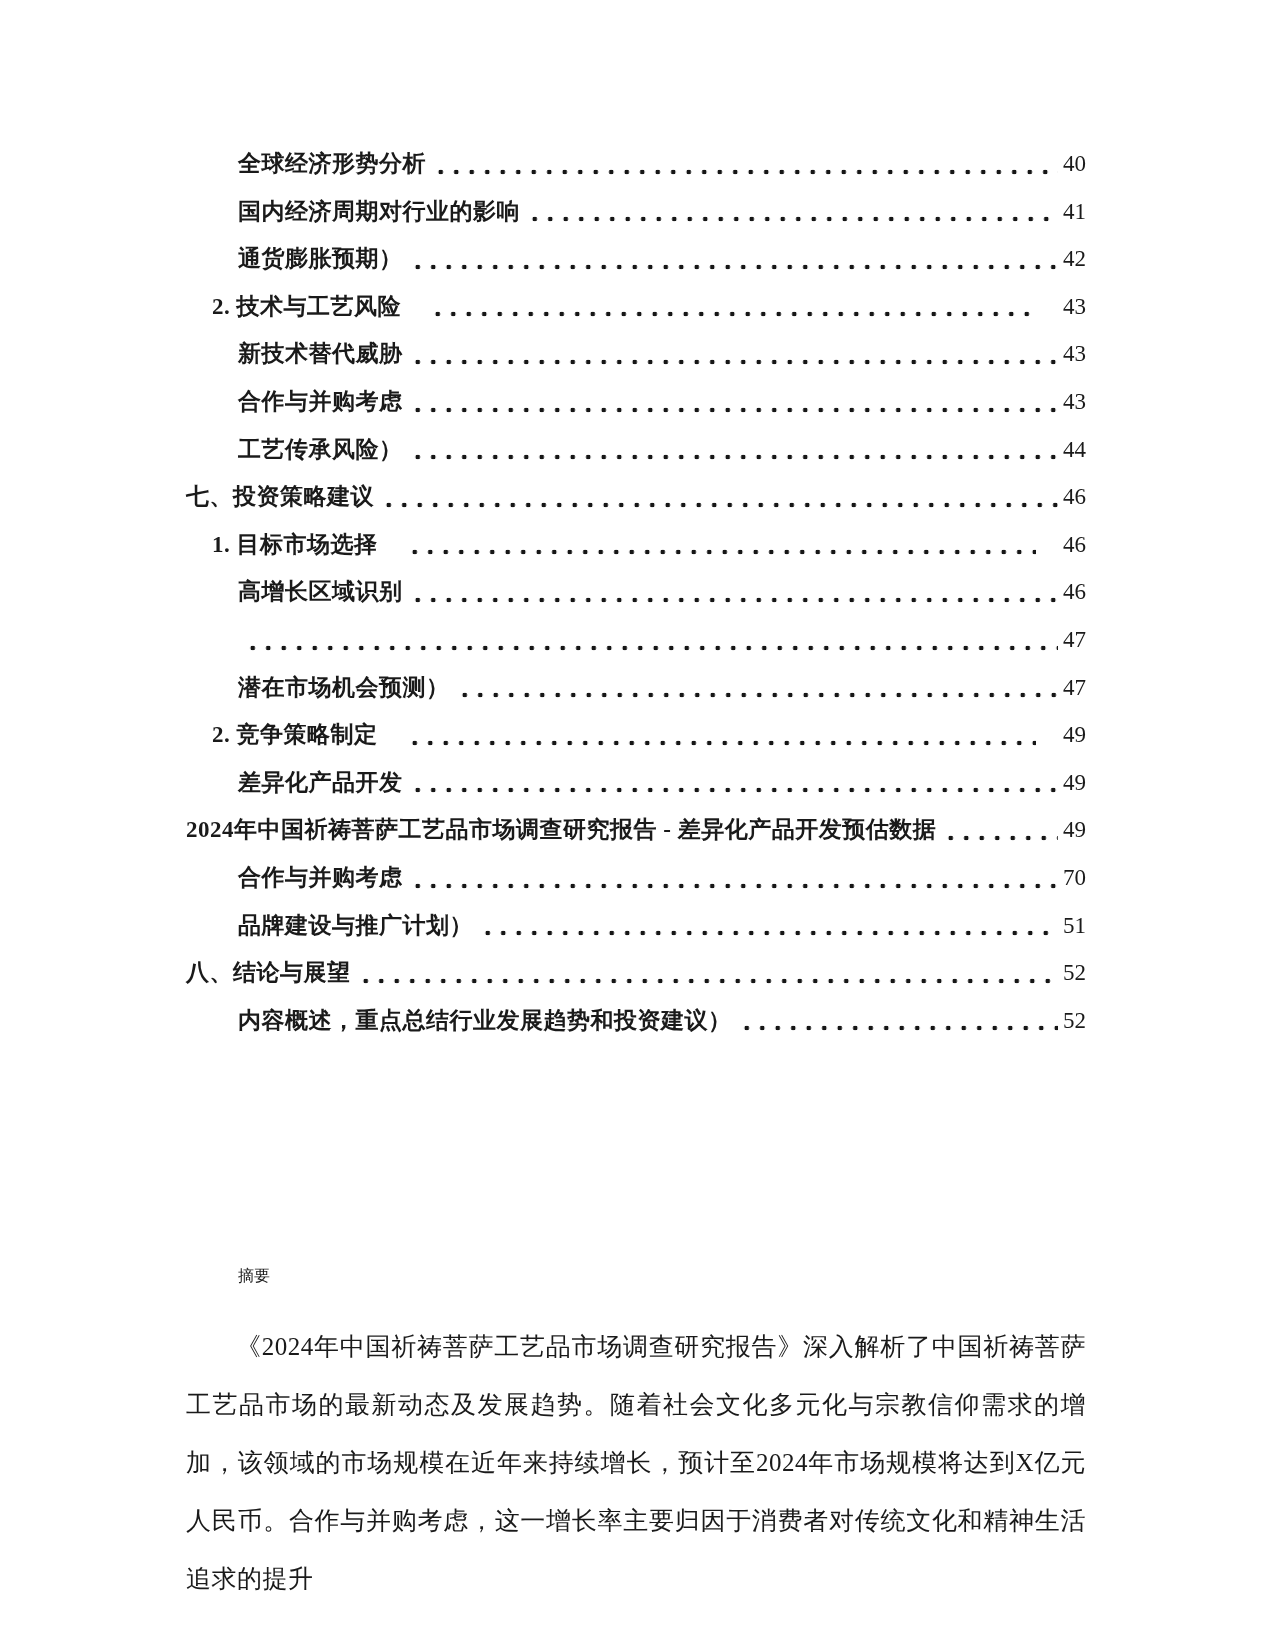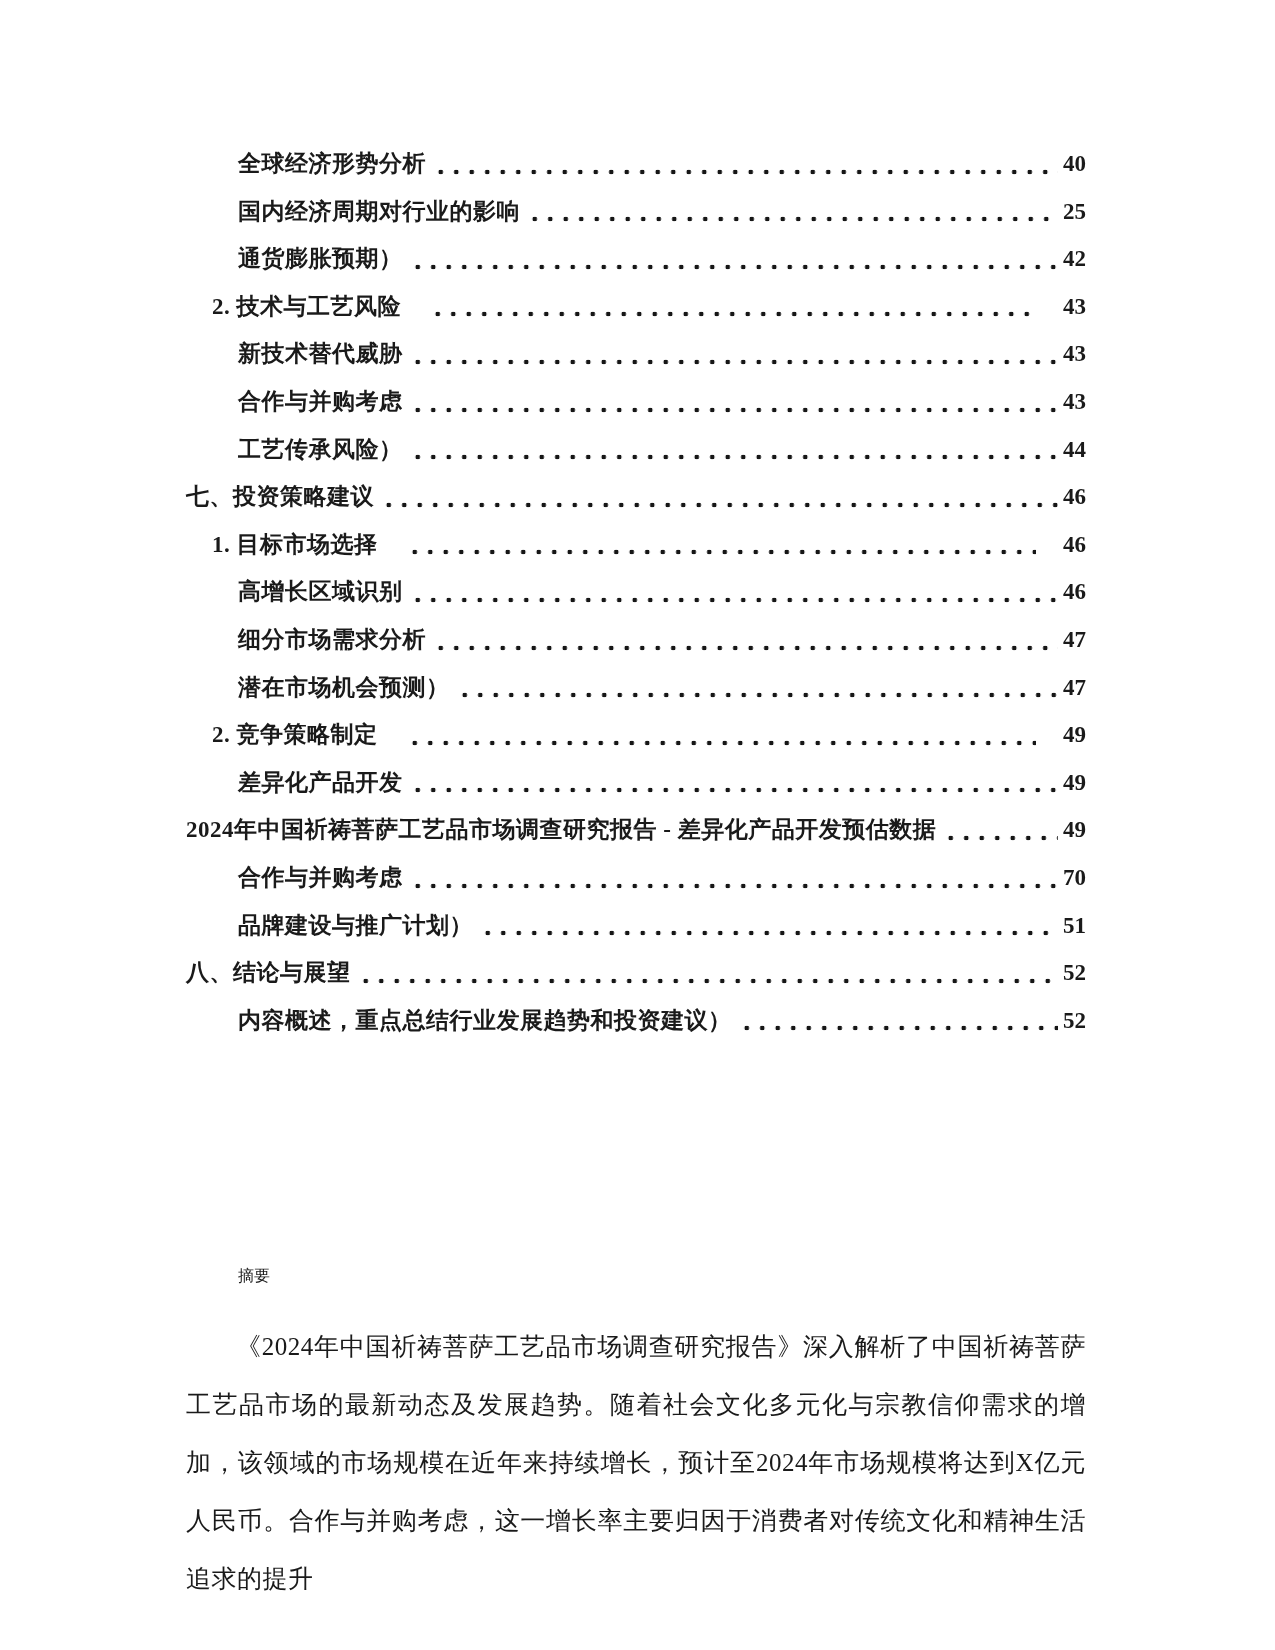--- a/index.html
+++ b/index.html
@@ -45,21 +45,21 @@
     align-self: flex-end;
     height: 6px;
     margin: 0 5px 13px 7px;
     background-image: radial-gradient(circle, #161616 2.1px, transparent 2.6px);
     background-size: 15.5px 6px;
     background-position: left center;
     background-repeat: repeat-x;
   }
   .toc-page {
     flex: 0 0 auto;
-    font-weight: bold;
+    font-weight: normal;
   }
   
   .abstract {
     margin-top: 212px;
     font-weight: normal;
   }
   .abstract-heading {
     font-size: 16px;
     line-height: 40px;
     padding-left: 52px;
@@ -81,21 +81,21 @@
 
   <div class="toc">
       <div class="toc-row lv2">
       <span class="toc-label">全球经济形势分析</span>
       <span class="toc-leader"></span>
       <span class="toc-page">40</span>
     </div>
       <div class="toc-row lv2">
       <span class="toc-label">国内经济周期对行业的影响</span>
       <span class="toc-leader"></span>
-      <span class="toc-page">25</span>
+      <span class="toc-page">41</span>
     </div>
       <div class="toc-row lv2">
       <span class="toc-label">通货膨胀预期）</span>
       <span class="toc-leader"></span>
       <span class="toc-page">42</span>
     </div>
       <div class="toc-row lv1">
       <span class="toc-label">2. 技术与工艺风险</span>
       <span class="toc-leader"></span>
       <span class="toc-page">43</span>
@@ -124,21 +124,20 @@
       <span class="toc-label">1. 目标市场选择</span>
       <span class="toc-leader"></span>
       <span class="toc-page">46</span>
     </div>
       <div class="toc-row lv2">
       <span class="toc-label">高增长区域识别</span>
       <span class="toc-leader"></span>
       <span class="toc-page">46</span>
     </div>
       <div class="toc-row lv2">
-      <span class="toc-label">细分市场需求分析</span>
       <span class="toc-leader"></span>
       <span class="toc-page">47</span>
     </div>
       <div class="toc-row lv2">
       <span class="toc-label">潜在市场机会预测）</span>
       <span class="toc-leader"></span>
       <span class="toc-page">47</span>
     </div>
       <div class="toc-row lv1">
       <span class="toc-label">2. 竞争策略制定</span>

